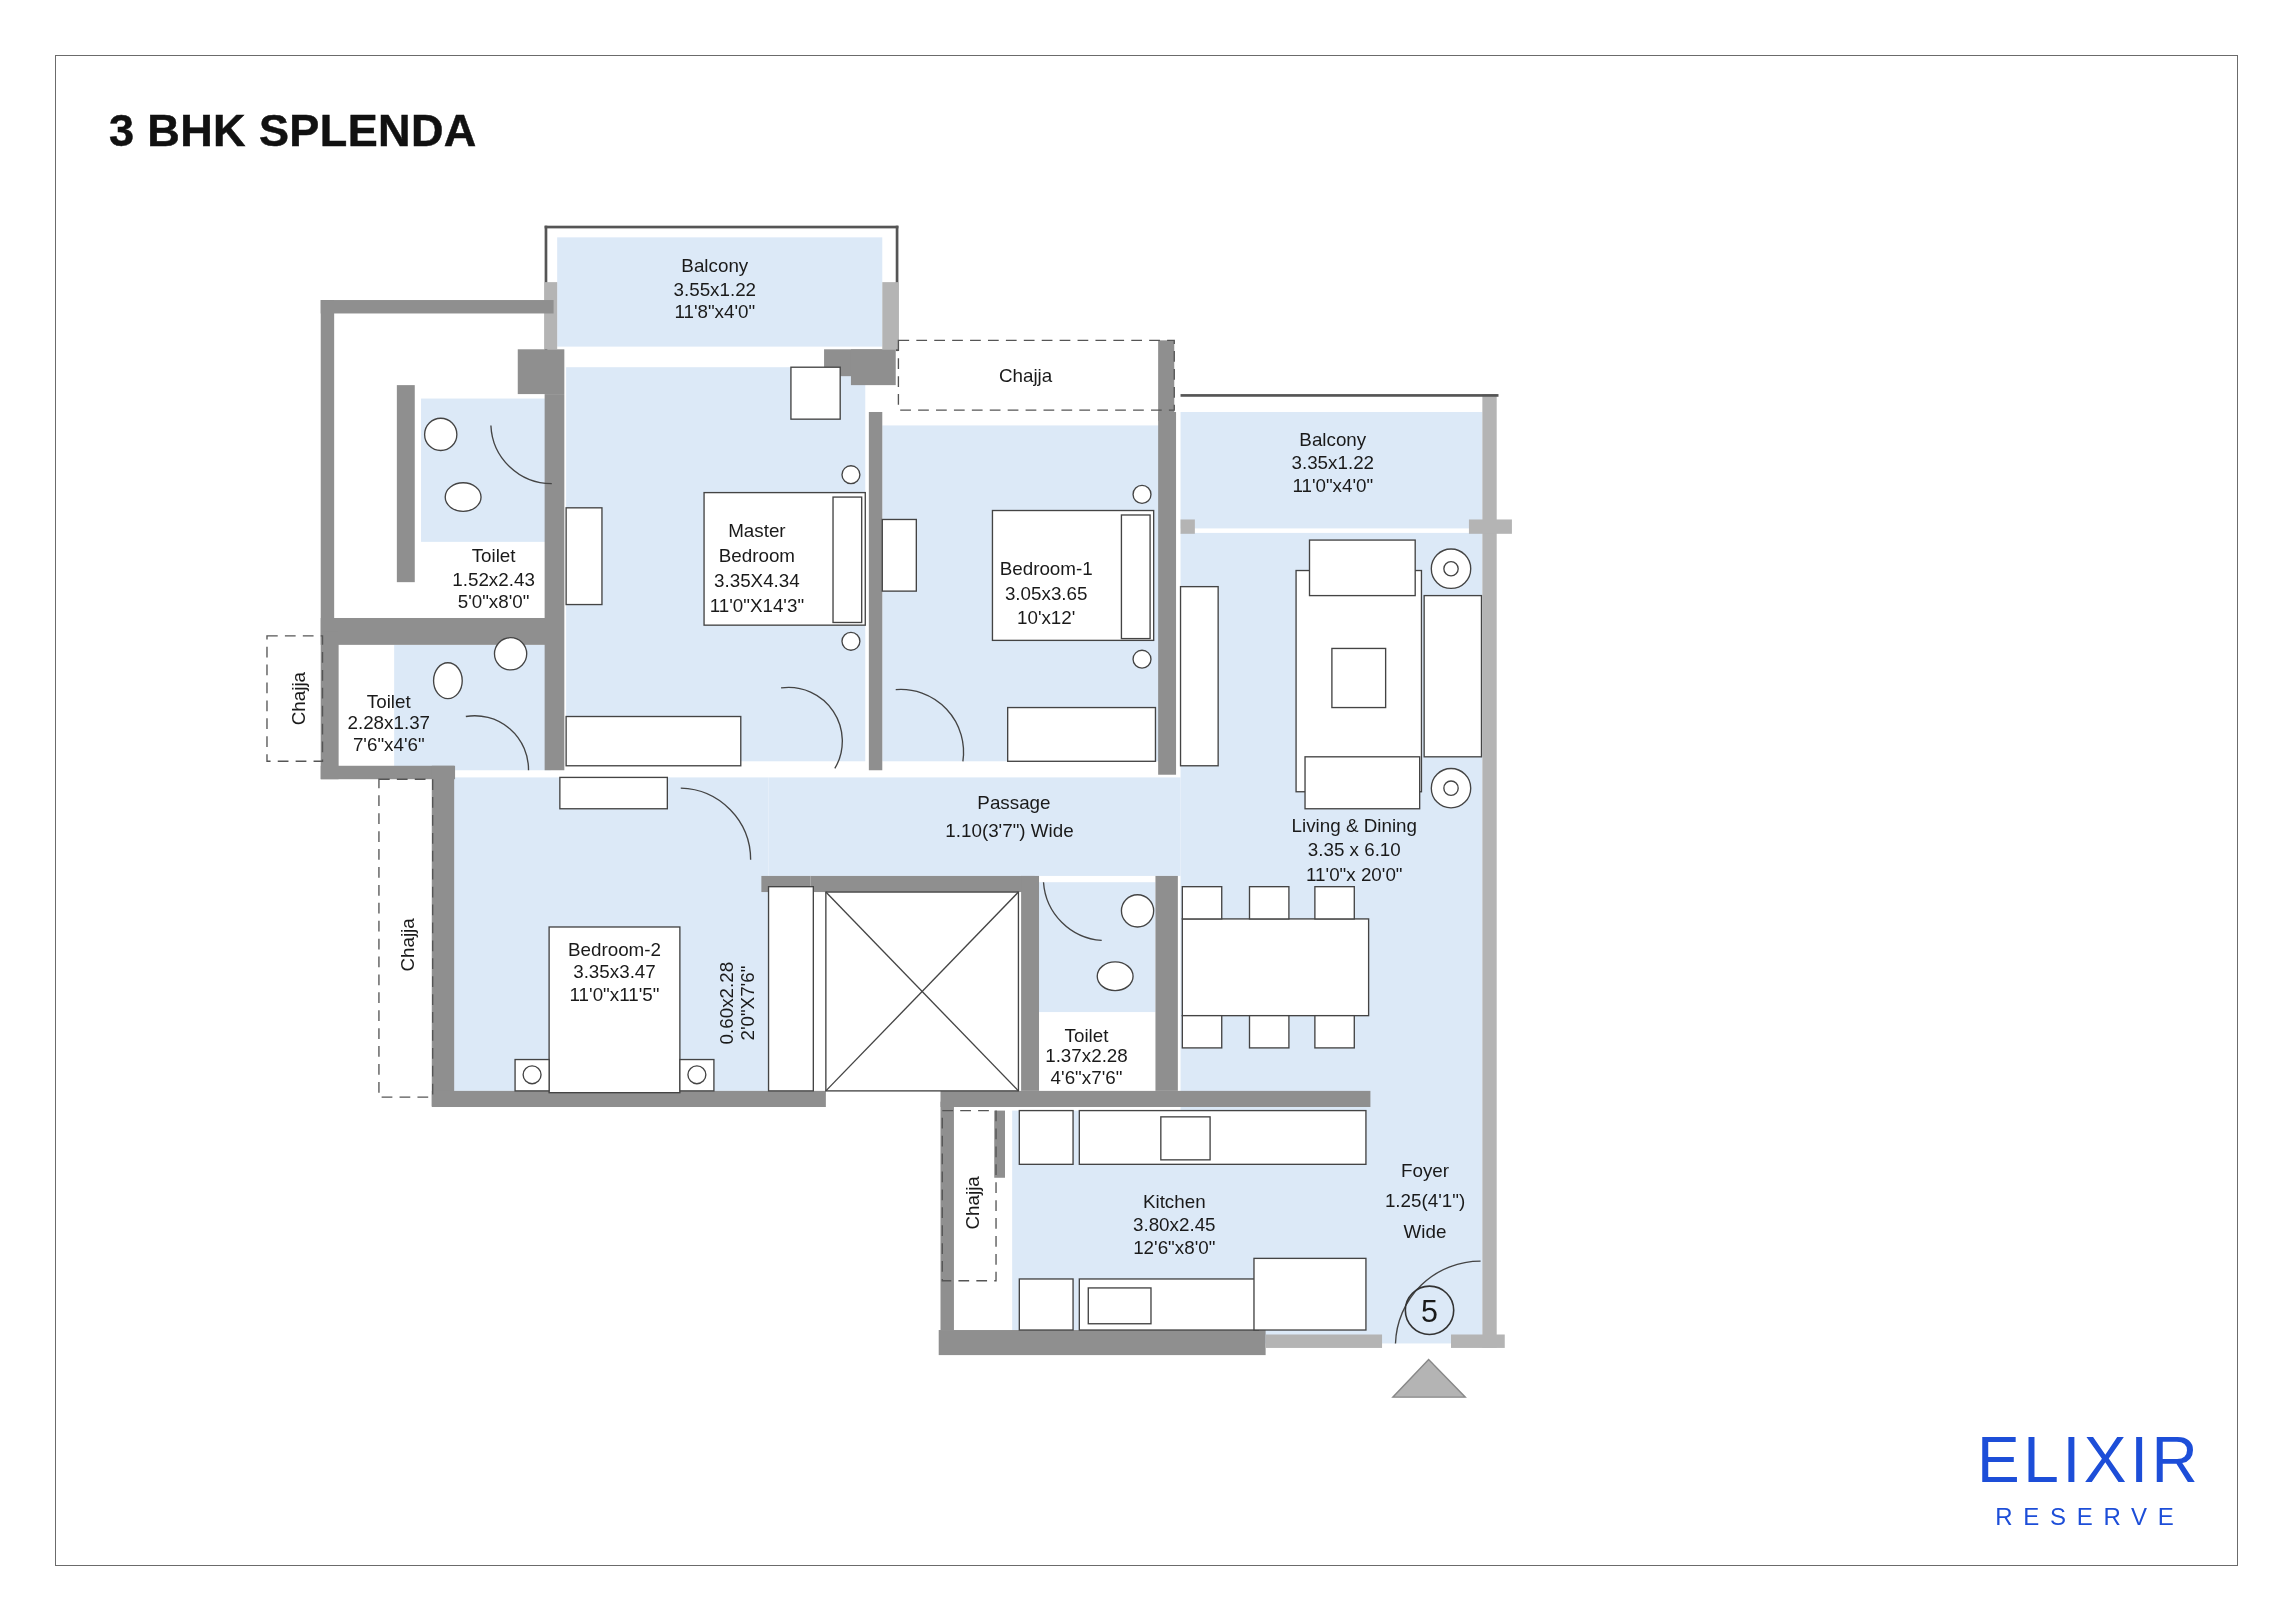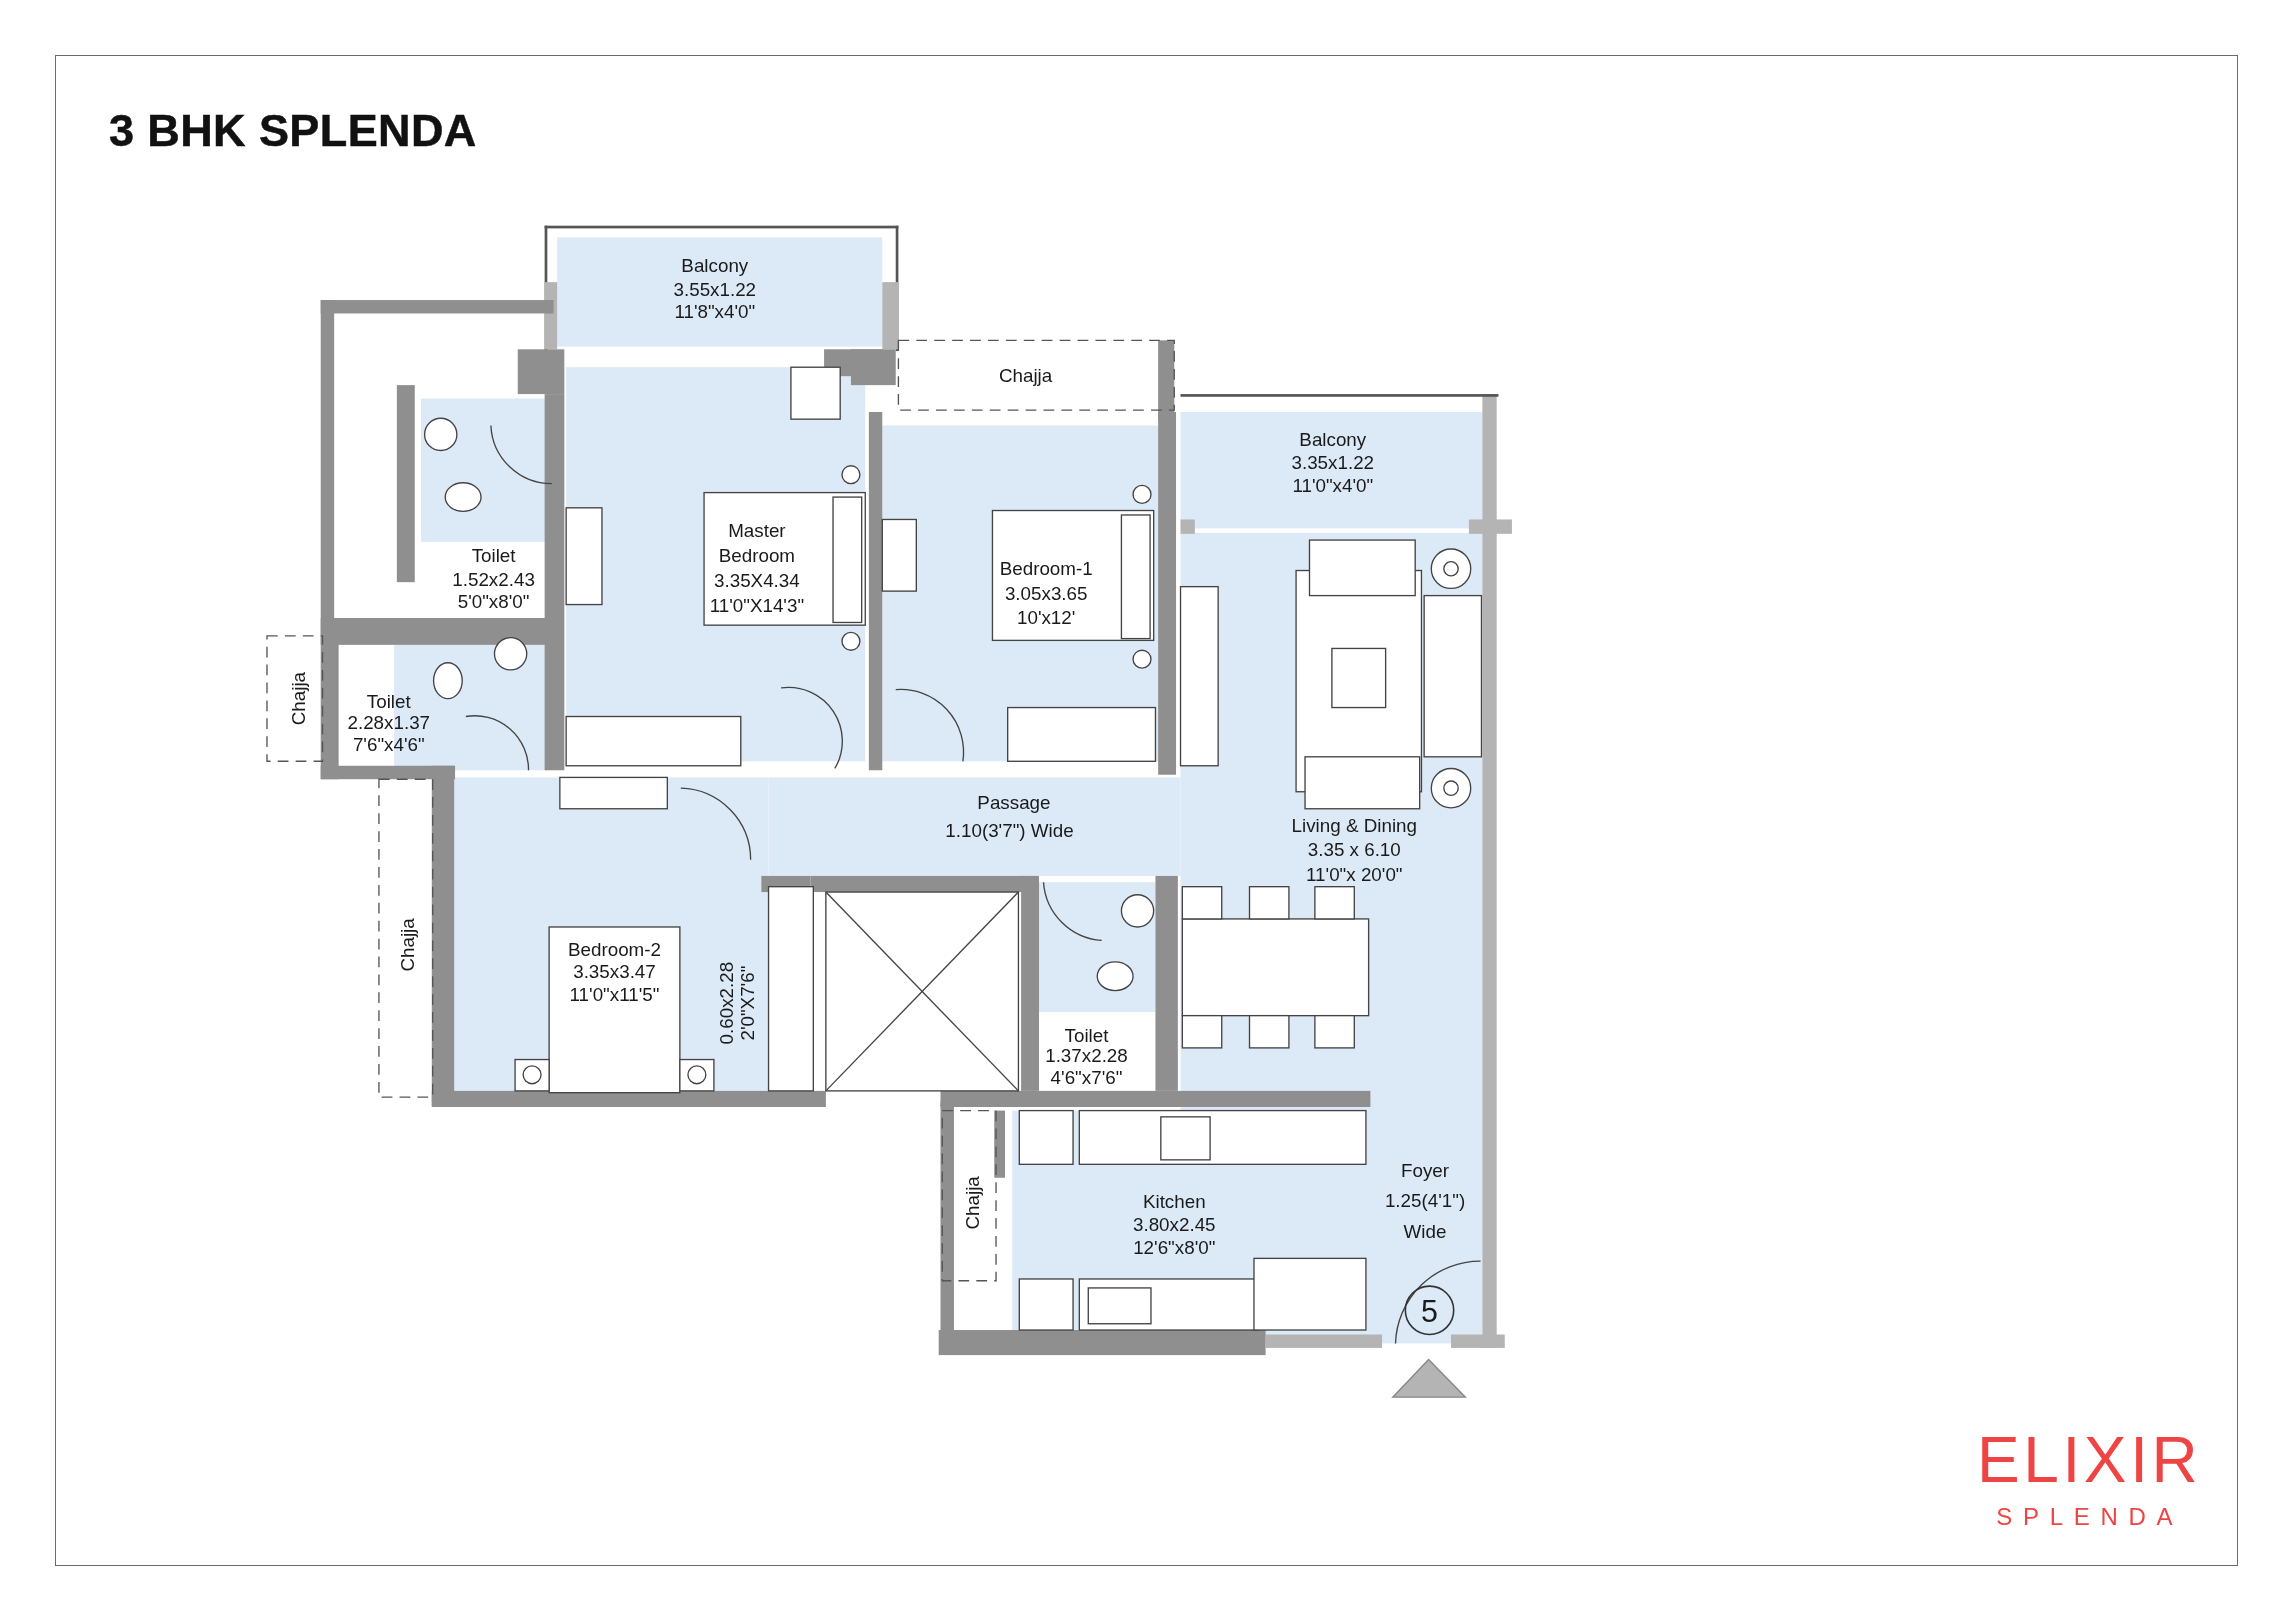--- a/index.html
+++ b/index.html
@@ -7,21 +7,21 @@
   .frame { position: absolute; left: 55px; top: 55px; width: 2183px; height: 1511px; border: 1.8px solid #6b6b6b; box-sizing: border-box; }
   .title { position: absolute; left: 109px; top: 105px; font-size: 45px; font-weight: 700; color: #111; letter-spacing: 0.4px; font-family: "Liberation Sans", sans-serif; -webkit-text-stroke: 0.5px #111; }
   svg.plan { position: absolute; left: 0; top: 0; }
   .lbl { font-family: "Liberation Sans", sans-serif; font-size: 21px; fill: #1a1a1a; text-anchor: middle; }
   .room { fill: #dce9f7; }
   .wall { fill: #8f8f8f; }
   .wall2 { fill: #b4b4b4; }
   .line { stroke: #444; stroke-width: 1.5; fill: none; }
   .furn { fill: #ffffff; stroke: #444; stroke-width: 1.5; }
   .dash { stroke: #555; stroke-width: 1.5; stroke-dasharray: 12 8; fill: none; }
-  .logo { position: absolute; left: 1977px; top: 1428px; width: 215px; text-align: center; color: #ef4444; }
+  .logo { position: absolute; left: 1977px; top: 1428px; width: 215px; text-align: center; color: #1d4ed8; }
   .logo-main { font-size: 64px; letter-spacing: 3.6px; font-weight: 400; line-height: 1; font-family: "Liberation Sans", sans-serif; }
   .logo-sub { font-size: 24px; letter-spacing: 10.7px; margin-top: 10.7px; padding-left: 10.7px; font-family: "Liberation Sans", sans-serif; }
 </style>
 </head>
 <body>
 
 <div class="frame"></div>
 <div class="title">3 BHK SPLENDA</div>
 
 <svg class="plan" width="2293" height="1622" viewBox="0 0 2560 1811">
@@ -220,15 +220,15 @@
   <text class="lbl" x="1311" y="1375">3.80x2.45</text>
   <text class="lbl" x="1311" y="1400">12'6"x8'0"</text>
 
   <text class="lbl" x="1591" y="1314">Foyer</text>
   <text class="lbl" x="1591" y="1348">1.25(4'1")</text>
   <text class="lbl" x="1591" y="1382">Wide</text>
 </svg>
 
 <div class="logo">
   <div class="logo-main">ELIXIR</div>
-  <div class="logo-sub">SPLENDA</div>
+  <div class="logo-sub">RESERVE</div>
 </div>
 
 
 </body></html>

